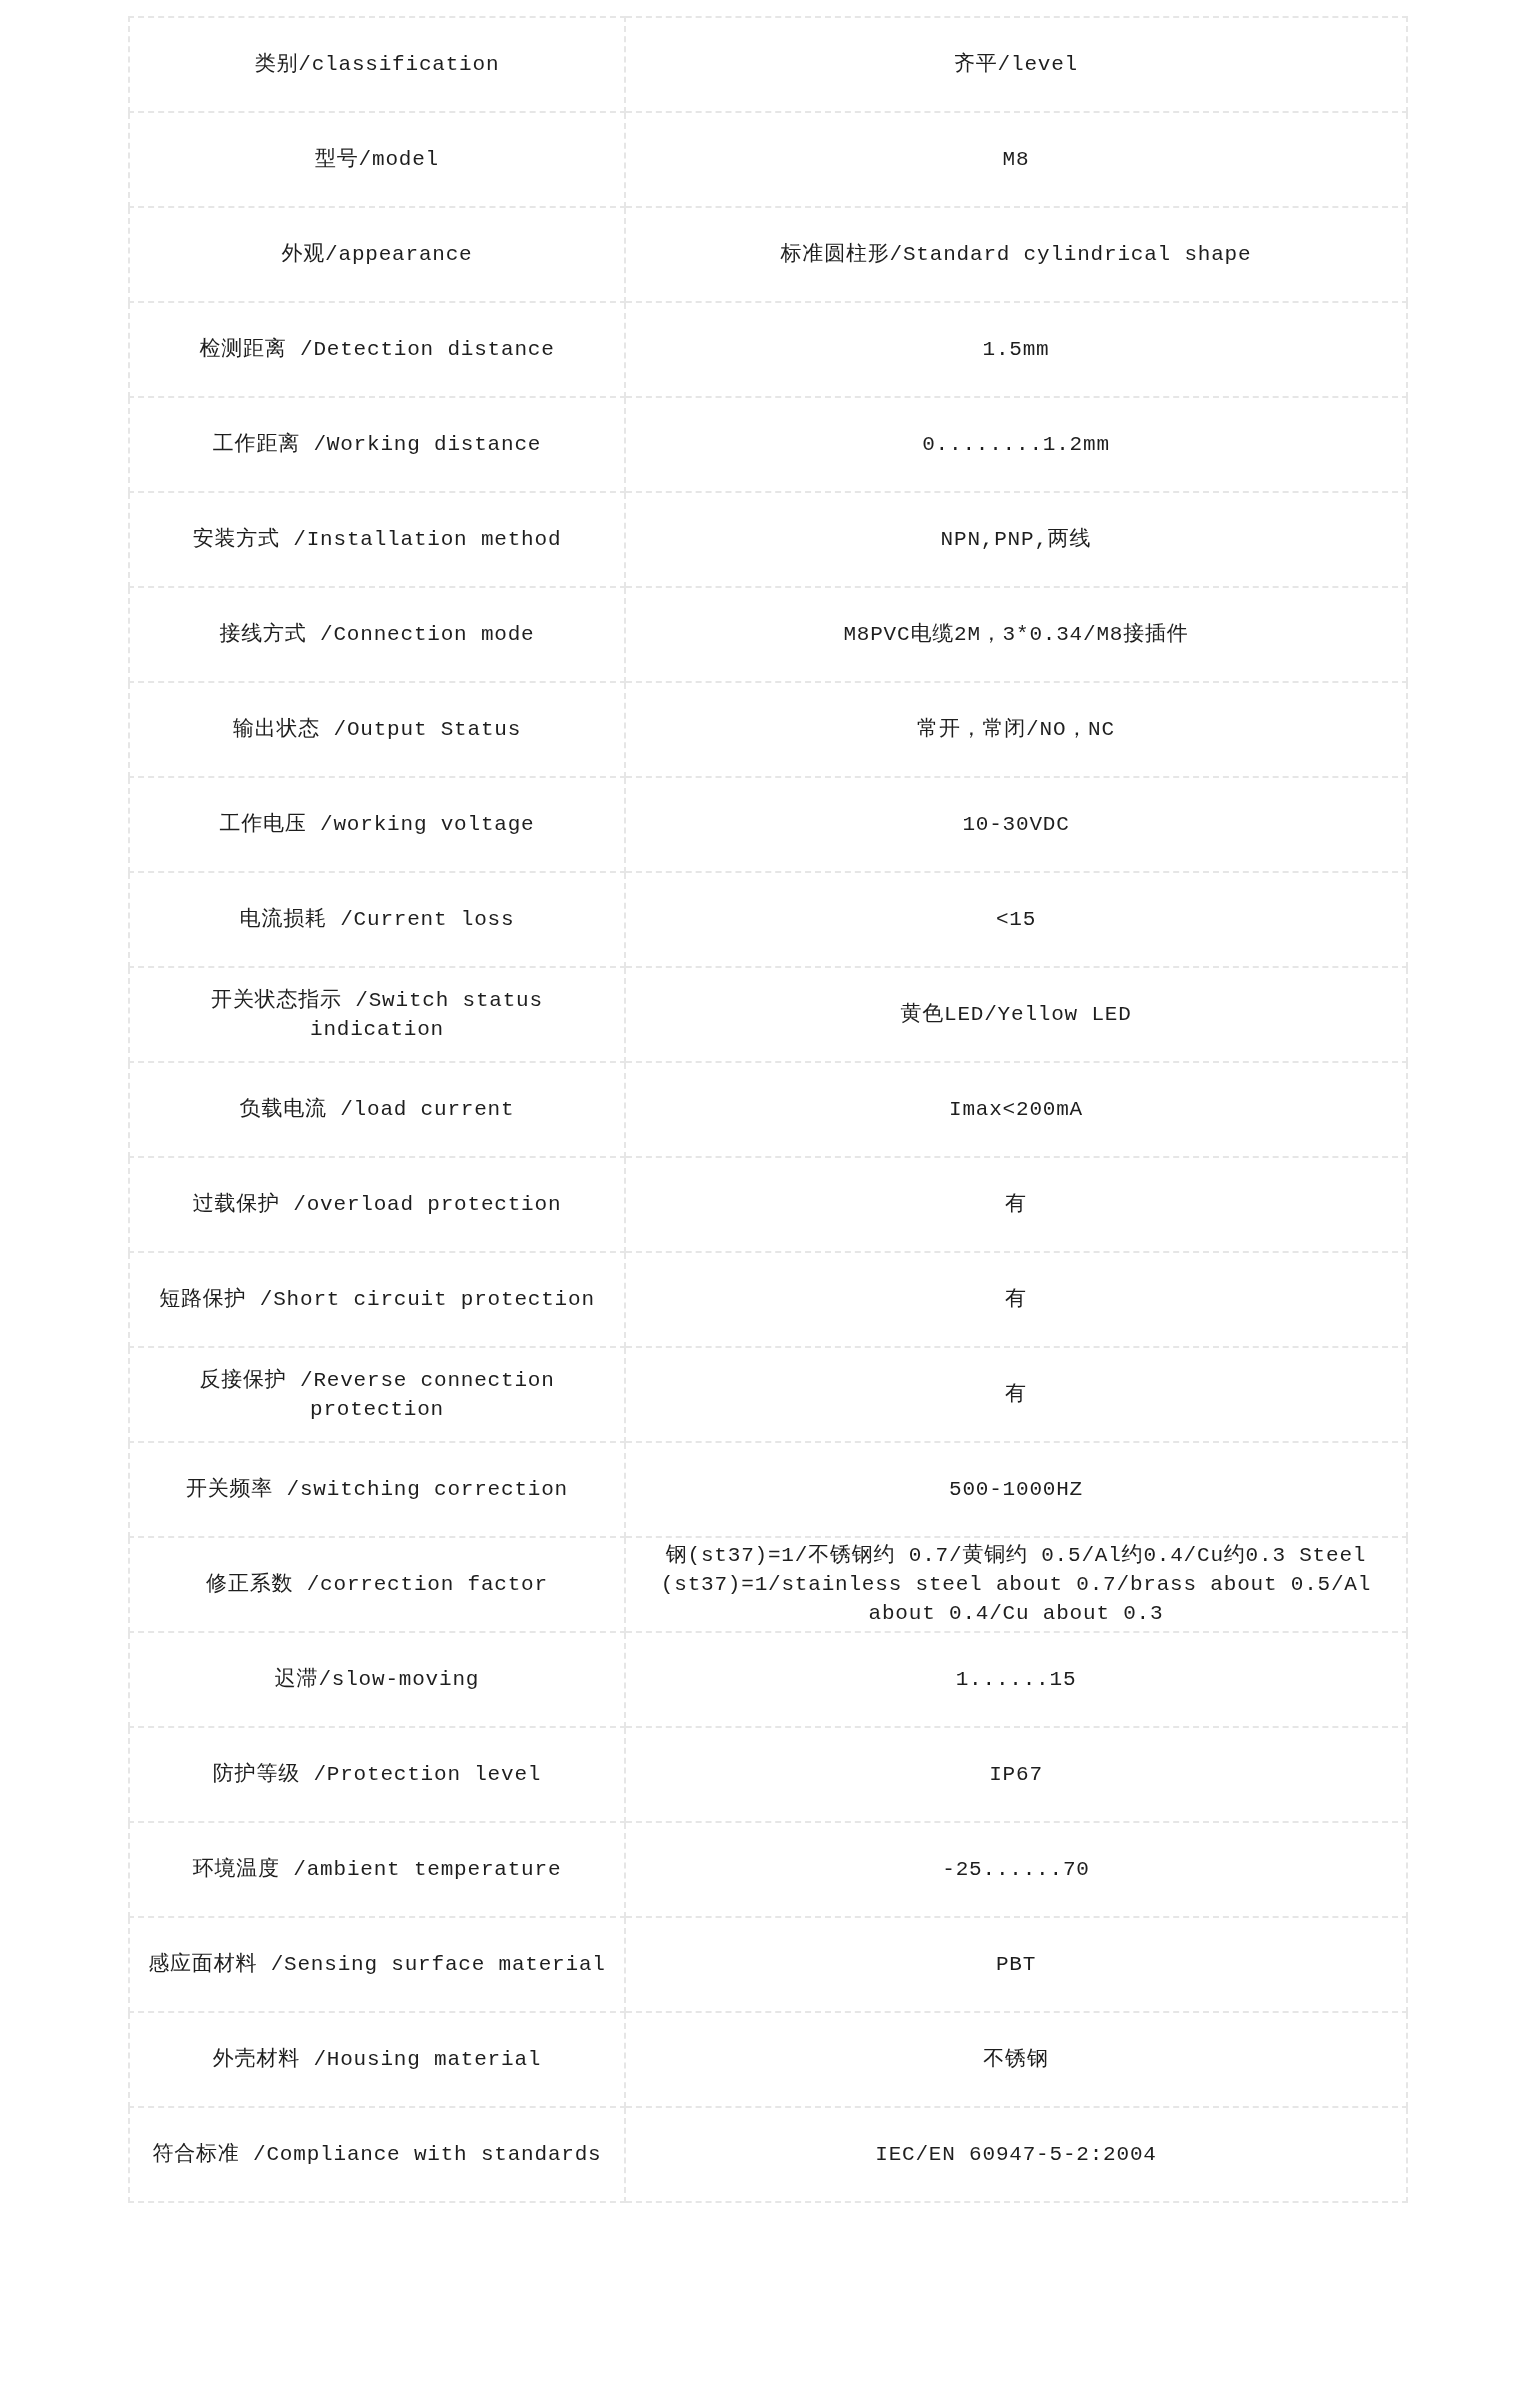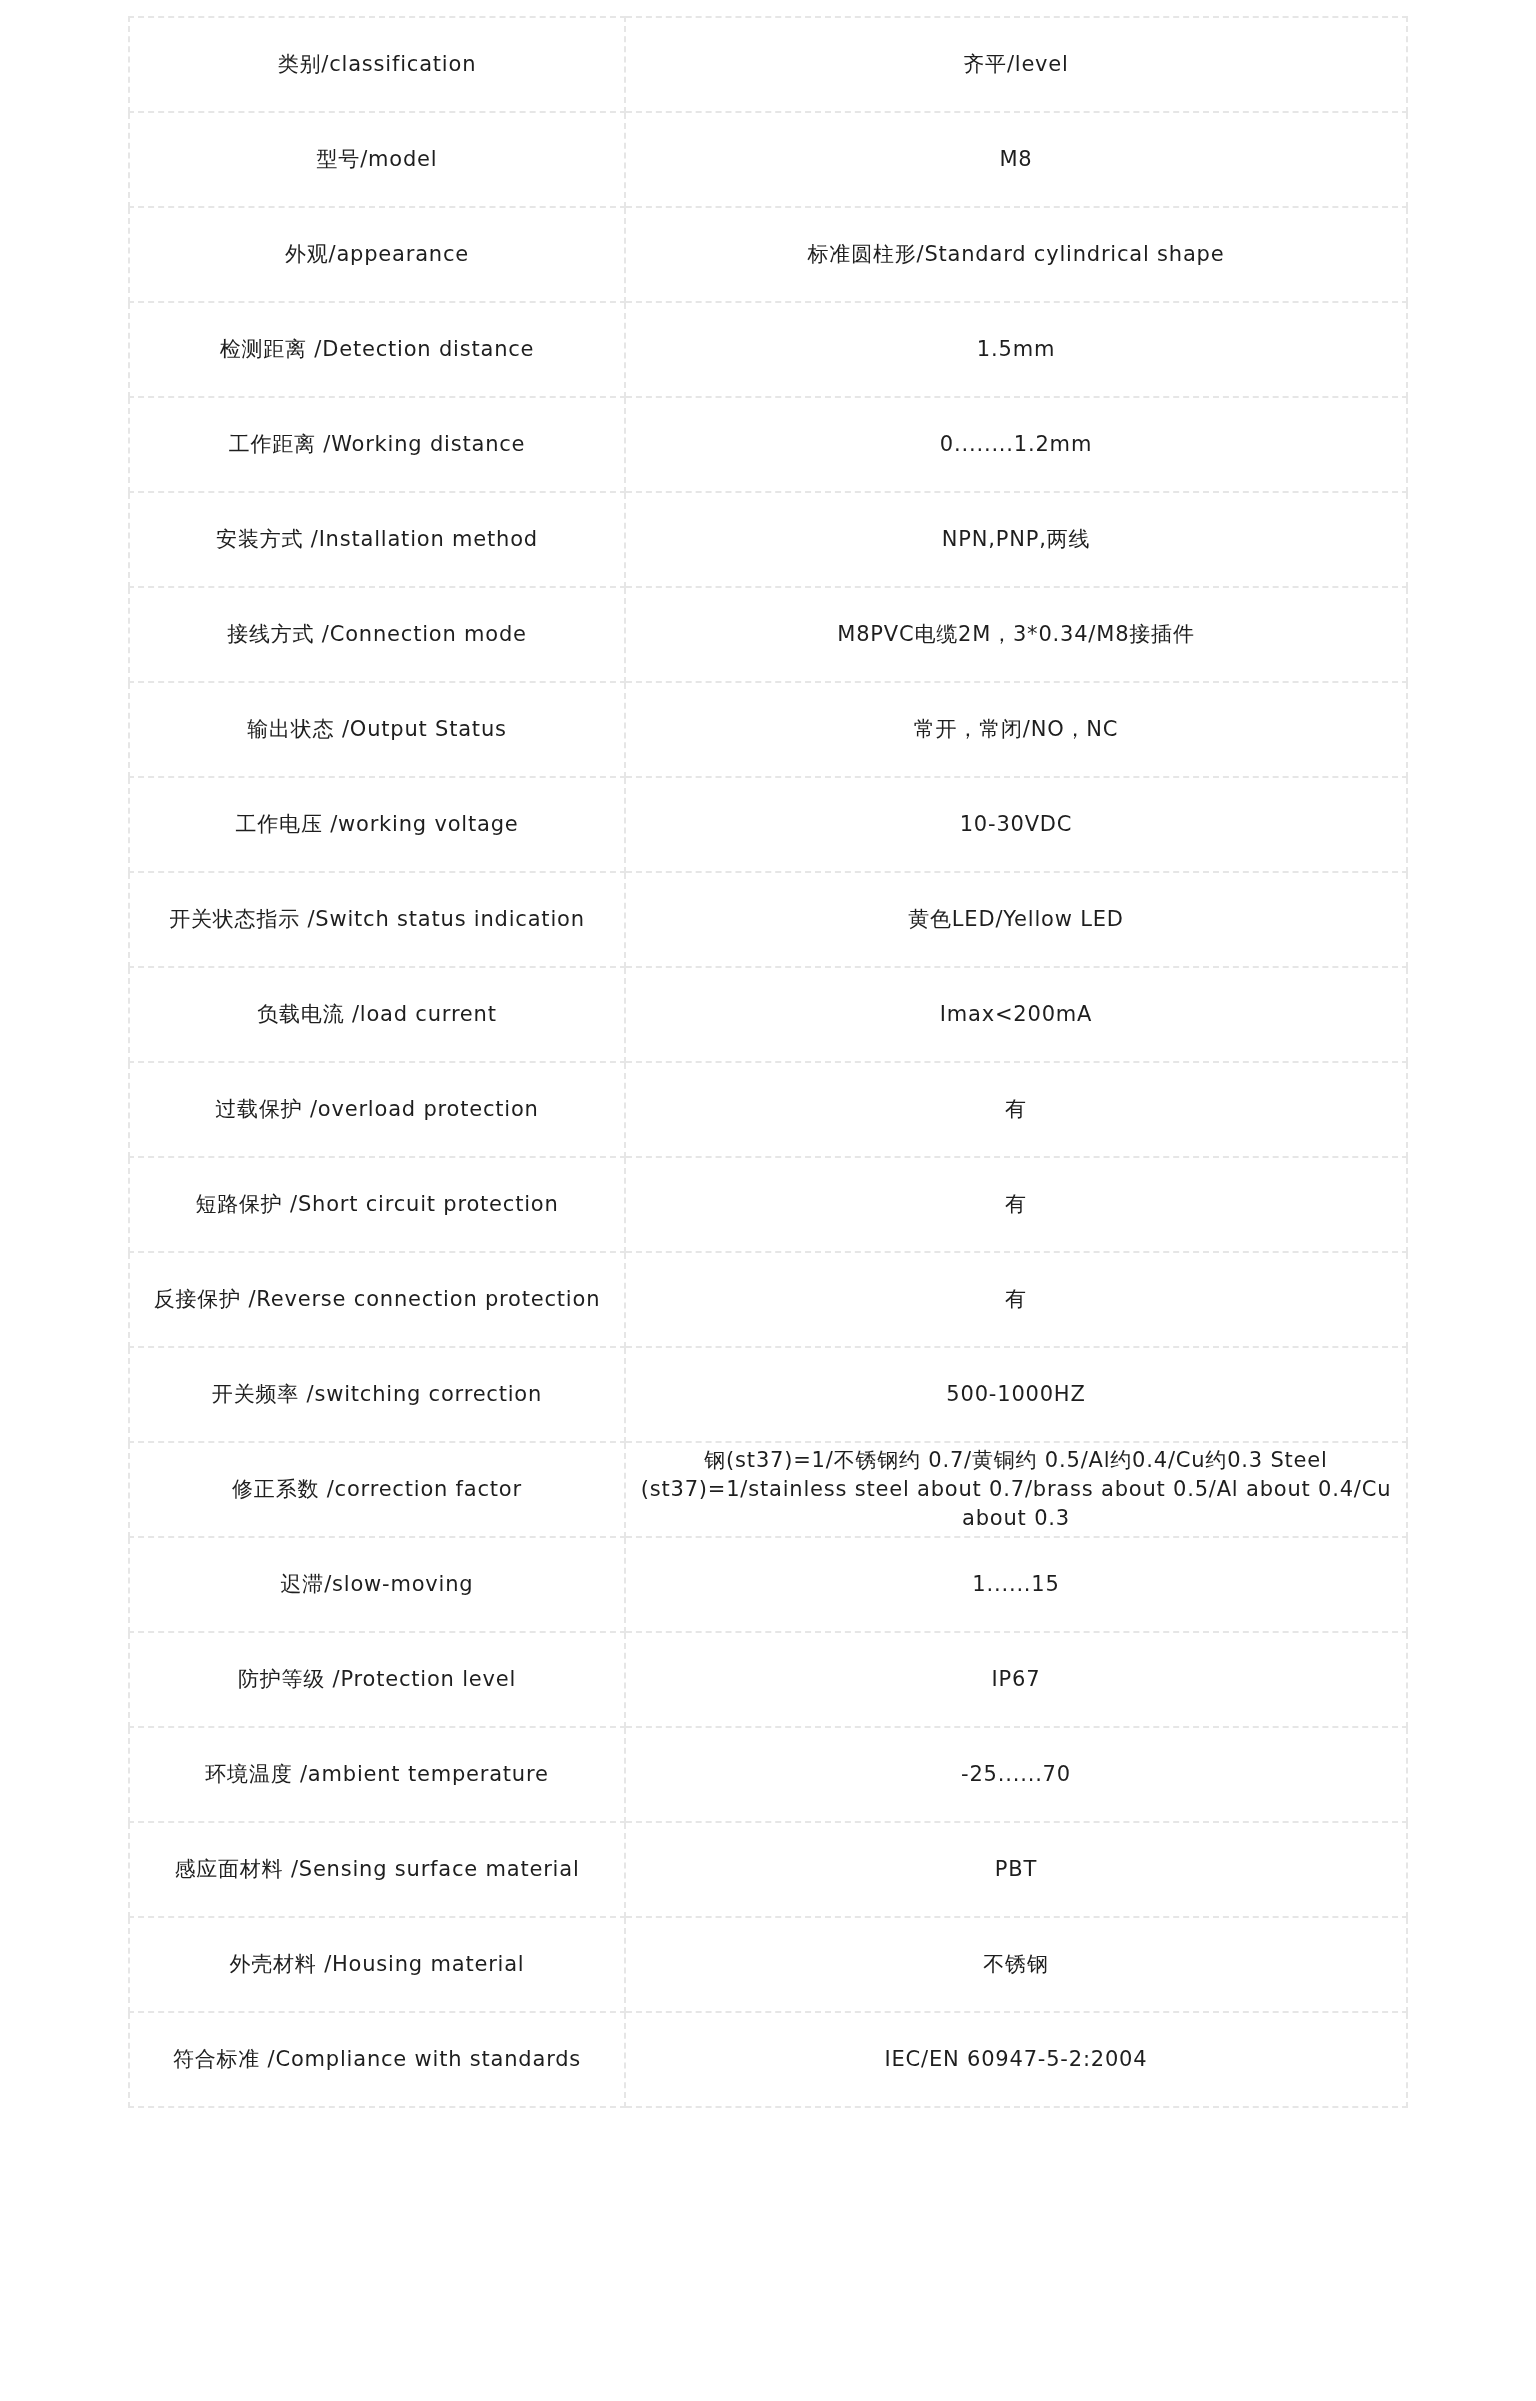--- a/index.html
+++ b/index.html
@@ -15,20 +15,21 @@
       font-family: "DejaVu Sans", "Liberation Sans", sans-serif;
       color: #1e1e1e;
     }
     .spec-table {
       position: absolute;
       left: 128px;
       top: 16.4px;
       width: 1277px;
       border-collapse: collapse;
       table-layout: fixed;
+      font-family: Liberation Mono, monospace;
     }
     .spec-table td {
       border: 2.1px dashed #e6e6e6;
       height: 95px;
       padding: 0 9.6px;
       text-align: center;
       vertical-align: middle;
       font-size: 21px;
       line-height: 29px;
       letter-spacing: 0.8px;
@@ -77,20 +78,24 @@
     </tr>
     <tr>
       <td>输出状态 /Output Status</td>
       <td>常开，常闭/NO，NC</td>
     </tr>
     <tr>
       <td>工作电压 /working voltage</td>
       <td>10-30VDC</td>
     </tr>
     <tr>
+      <td>电流损耗 /Current loss</td>
+      <td>&lt;15</td>
+    </tr>
+    <tr>
       <td>开关状态指示 /Switch status indication</td>
       <td>黄色LED/Yellow LED</td>
     </tr>
     <tr>
       <td>负载电流 /load current</td>
       <td>Imax&lt;200mA</td>
     </tr>
     <tr>
       <td>过载保护 /overload protection</td>
       <td>有</td>

